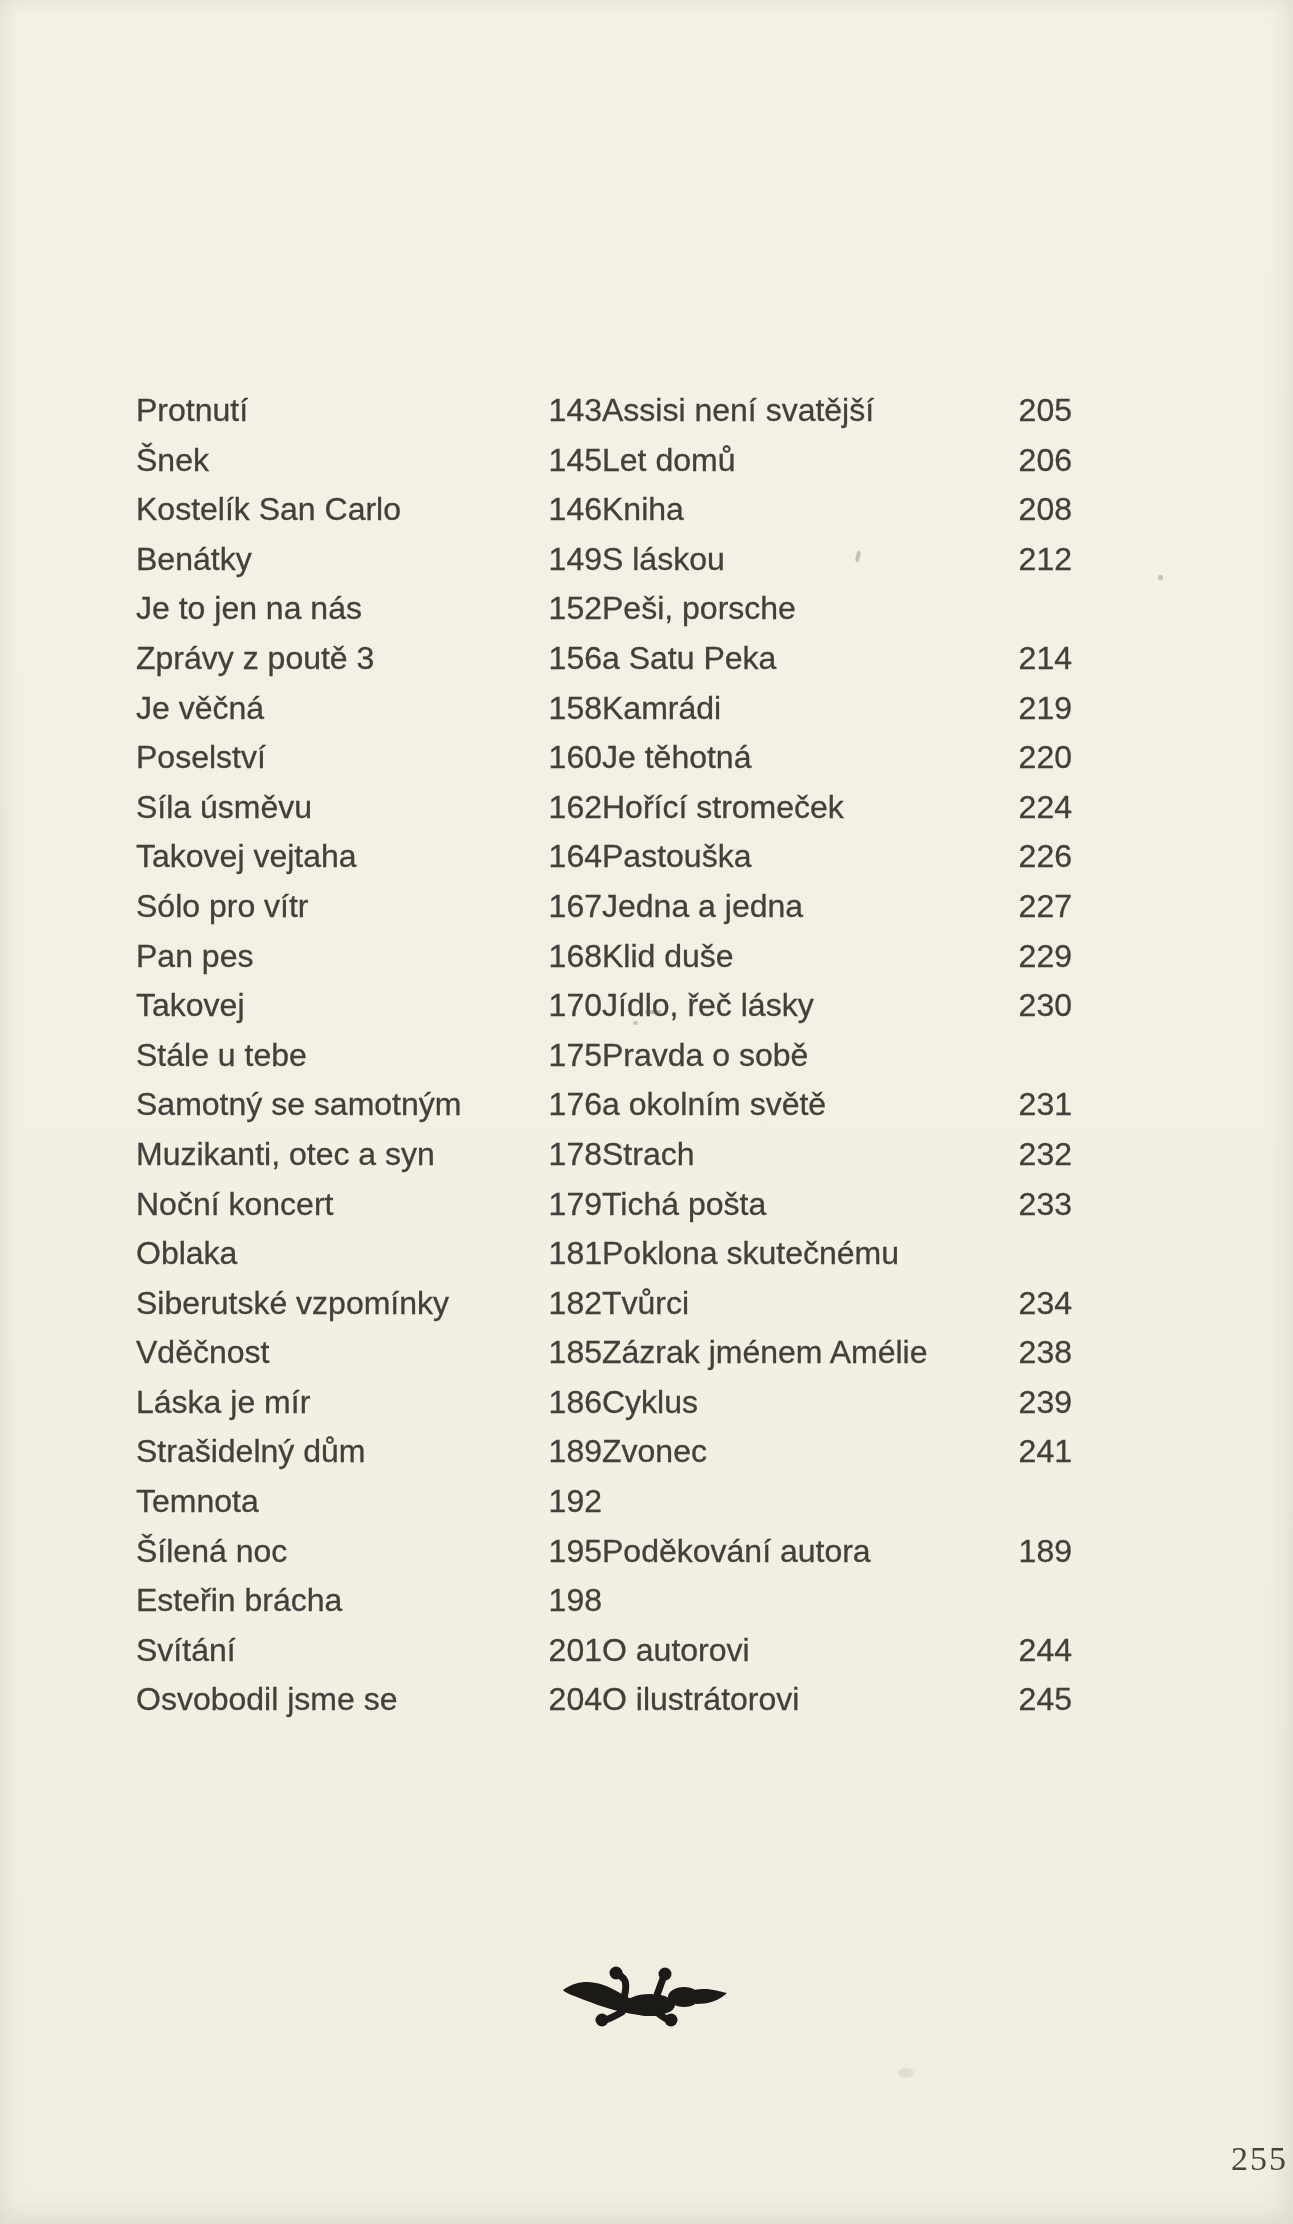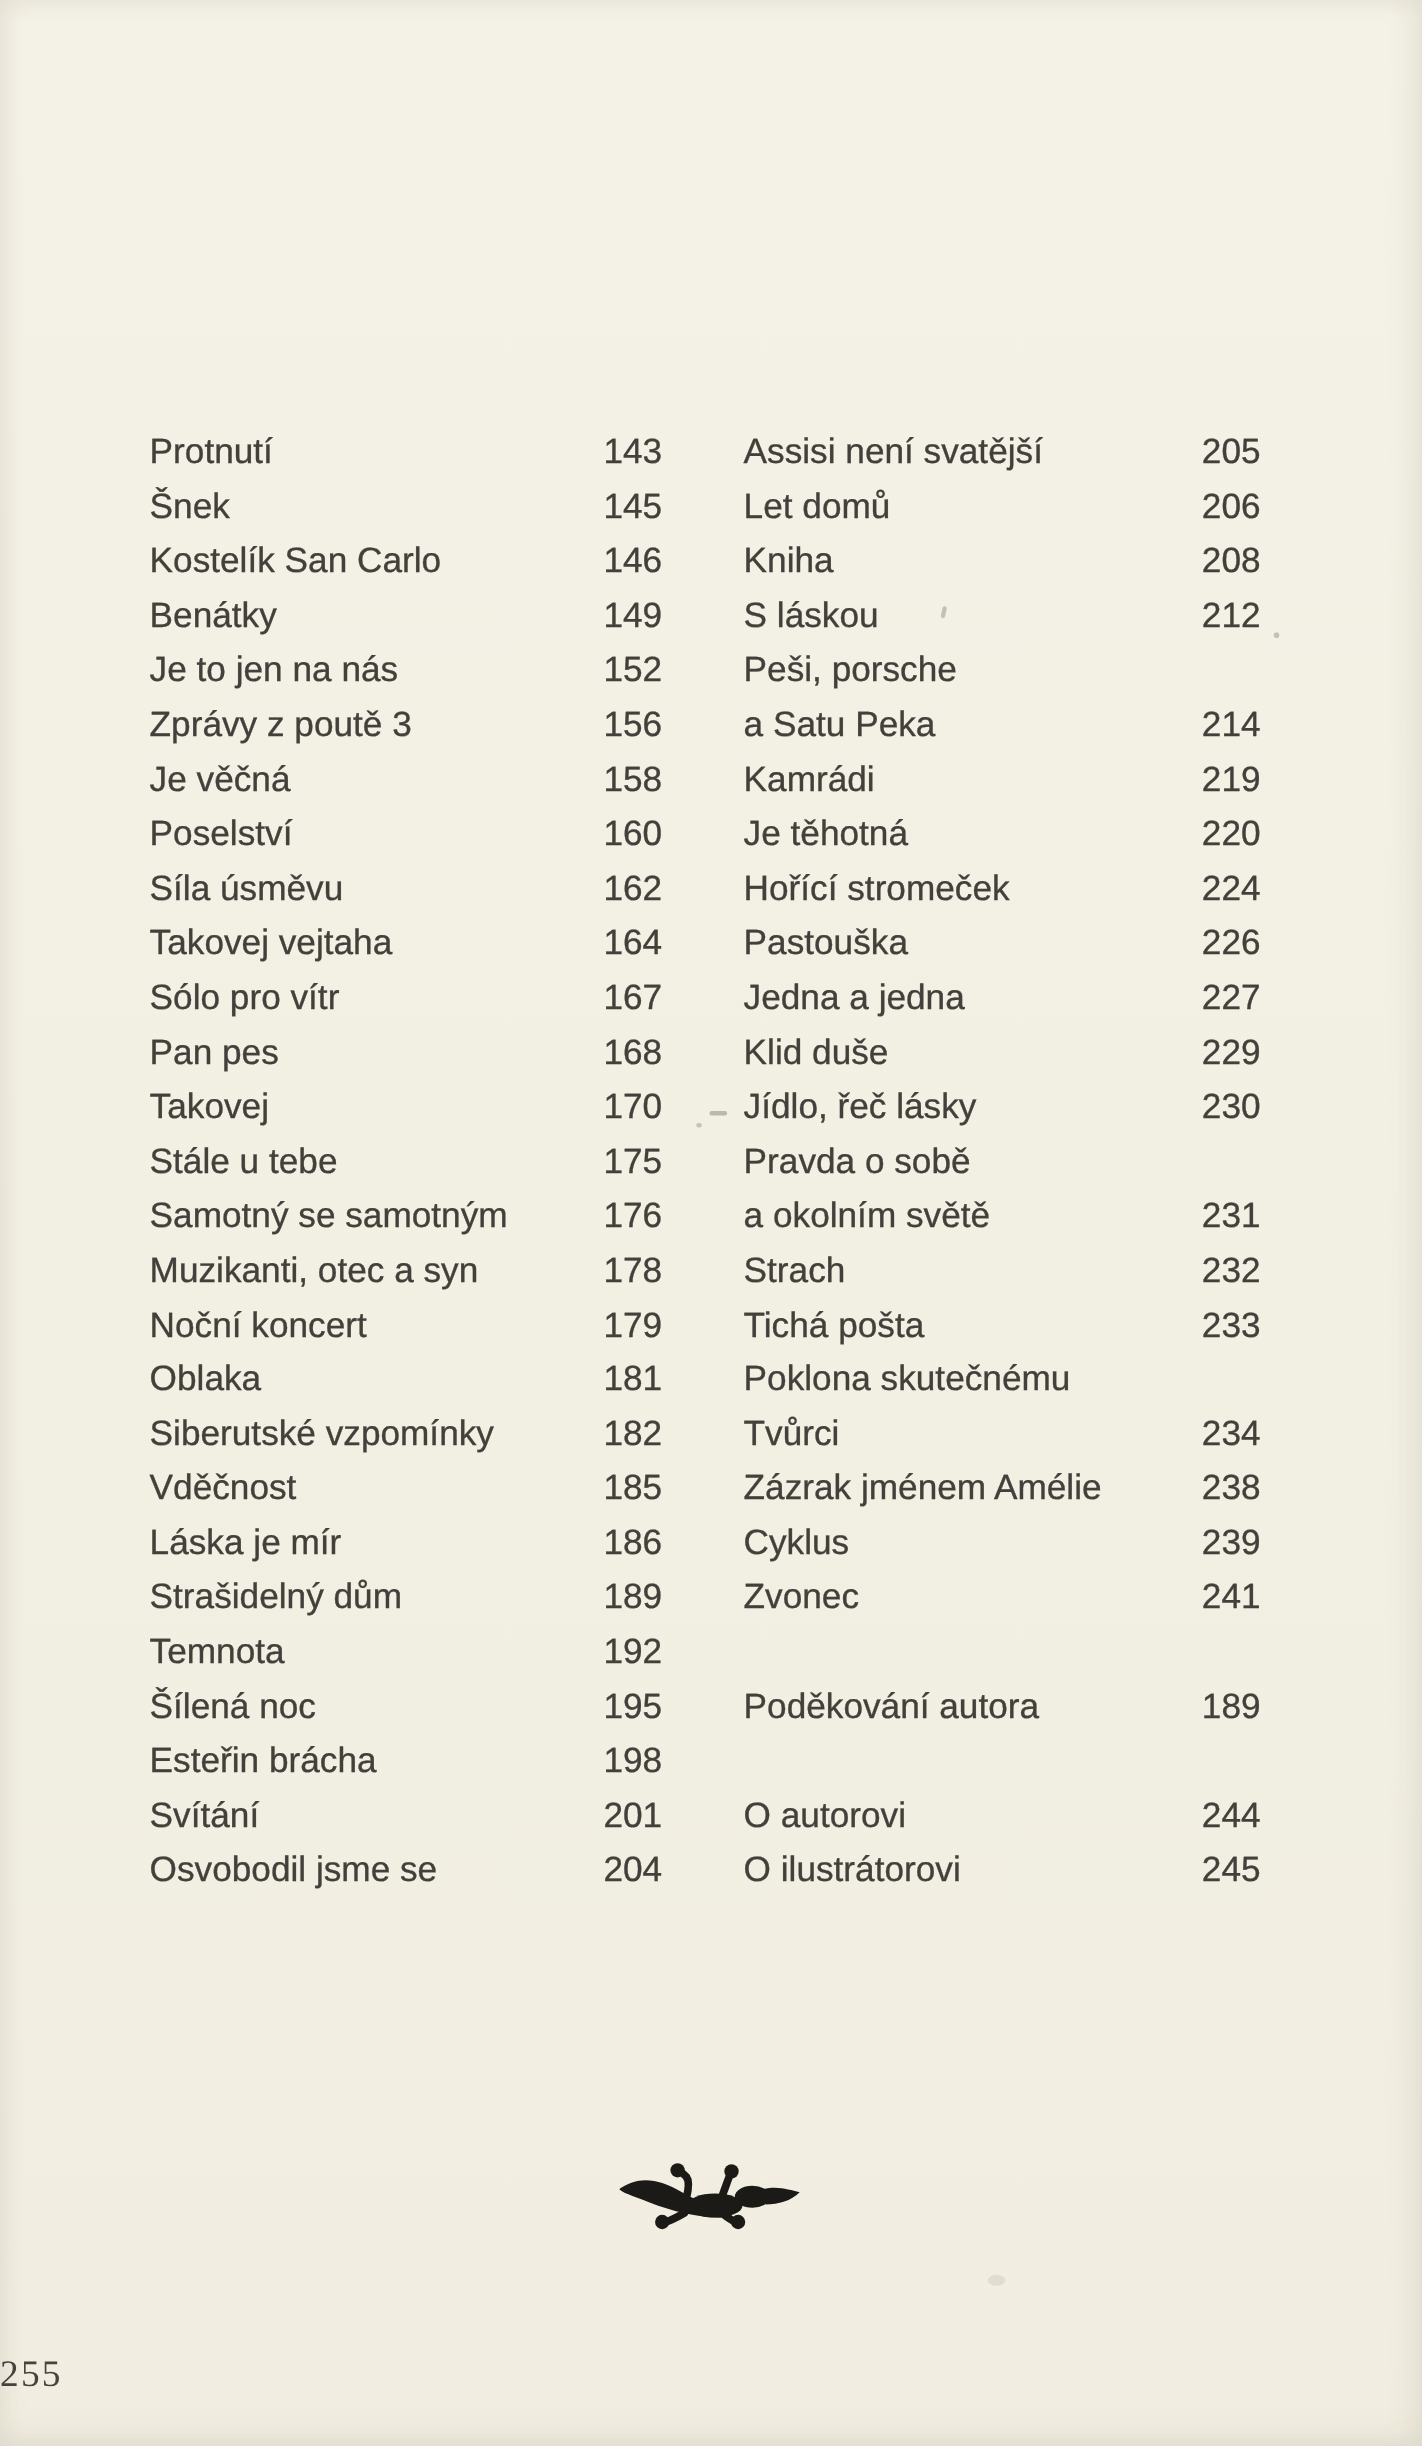--- a/index.html
+++ b/index.html
@@ -10,37 +10,37 @@
     font-family:"Liberation Sans", sans-serif;
     color:#43403c;
     overflow:hidden;
   }
   .page::after{
     content:"";position:absolute;inset:0;pointer-events:none;
     box-shadow:inset -10px 0 26px rgba(90,80,60,.06), inset 0 -12px 30px rgba(90,80,60,.05), inset 6px 0 18px rgba(90,80,60,.04);
   }
   .toc{
     position:absolute;left:136px;top:386px;
-    display:flex;gap:74px;
+    display:flex;
   }
   .col{display:flex;flex-direction:column;}
   .col-left{width:466px;}
   .col-right{width:470px;}
   .row{
     display:flex;justify-content:space-between;align-items:baseline;
     height:49.6px;line-height:49.6px;
     font-size:32px;
     -webkit-text-stroke:.3px currentColor;
     white-space:nowrap;
   }
   .row .num{font-variant-numeric:lining-nums;margin-left:40px;}
   .ornament{position:absolute;left:560px;top:1960px;width:170px;height:70px;}
   .folio{
-    position:absolute;left:0;top:2140px;width:1272px;
-    text-align:left;
+    position:absolute;left:16px;top:2140px;width:1272px;
+    text-align:right;
     font-family:"Liberation Serif", serif;
     font-size:34px;letter-spacing:2px;color:#474440;
   }
   .artifact{position:absolute;background:#57534a;border-radius:2px;pointer-events:none;}
   .a-dash{left:645px;top:1010px;width:16px;height:4px;opacity:.35;}
   .a-dot1{left:633px;top:1021px;width:5px;height:4px;opacity:.28;}
   .a-comma{left:856px;top:551px;width:4px;height:11px;opacity:.3;transform:rotate(12deg);}
   .a-dot2{left:1158px;top:575px;width:5px;height:5px;opacity:.3;}
   .a-smudge{left:898px;top:2068px;width:16px;height:10px;opacity:.10;border-radius:50%;}
 </style>

